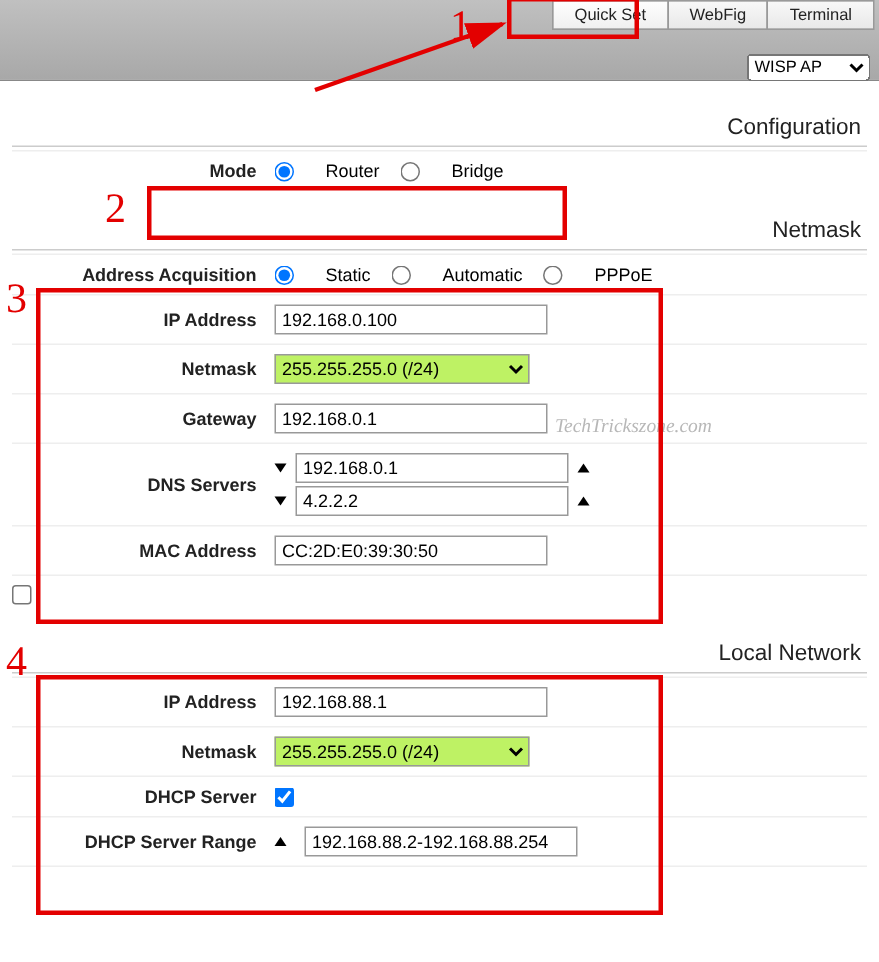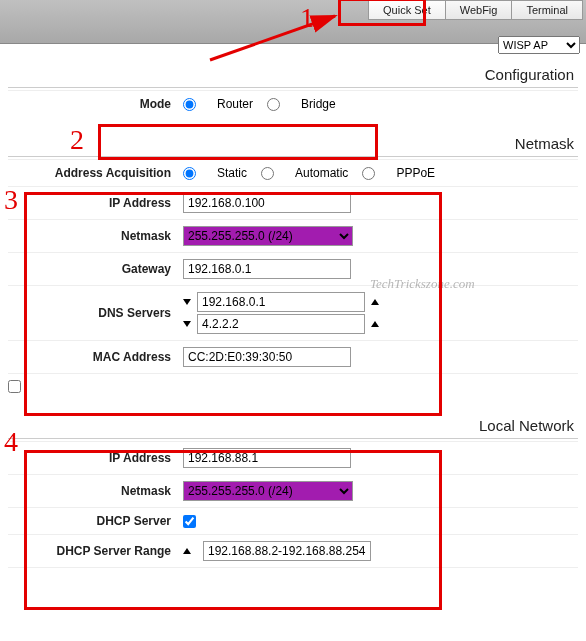--- a/index.html
+++ b/index.html
@@ -7,21 +7,21 @@
     font-family: Arial, sans-serif;
     font-size: 12px;
     background: #fff;
     width: 586px;
     height: 641px;
     position: relative;
     overflow: hidden;
   }
   .topbar {
     background: linear-gradient(#c0c0c0, #a8a8a8);
-    height: 44px;
+    height: 54px;
     border-bottom: 1px solid #888;
     position: relative;
   }
   .tab-row {
     position: absolute;
     top: 0;
     right: 3px;
     display: flex;
   }
   .tab {
@@ -79,28 +79,28 @@
     align-items: center;
     gap: 6px;
   }
   .radio-group { display: flex; gap: 14px; align-items: center; }
   .radio-opt { display: flex; align-items: center; gap: 21px; }
   input[type="text"] {
     border: 1px solid #999;
     padding: 2px 4px;
     font-size: 12px;
     height: 20px;
-    width: 168px;
+    width: 182px;
   }
   select.netmask {
     border: 1px solid #999;
     font-size: 12px;
     height: 20px;
     width: 170px;
-    background: #a21caf;
+    background: #bef264;
   }
   .dns-rows { display: flex; flex-direction: column; gap: 2px; }
   .dns-line { display: flex; align-items: center; }
   .tri {
     width: 0; height: 0; display: inline-block; cursor: pointer;
   }
   .tri-up { border-left: 4px solid transparent; border-right: 4px solid transparent; border-bottom: 6px solid #000; }
   .tri-down { border-left: 4px solid transparent; border-right: 4px solid transparent; border-top: 6px solid #000; }
   .tri-left { margin-right: 6px; }
   .tri-right { margin-left: 6px; }

